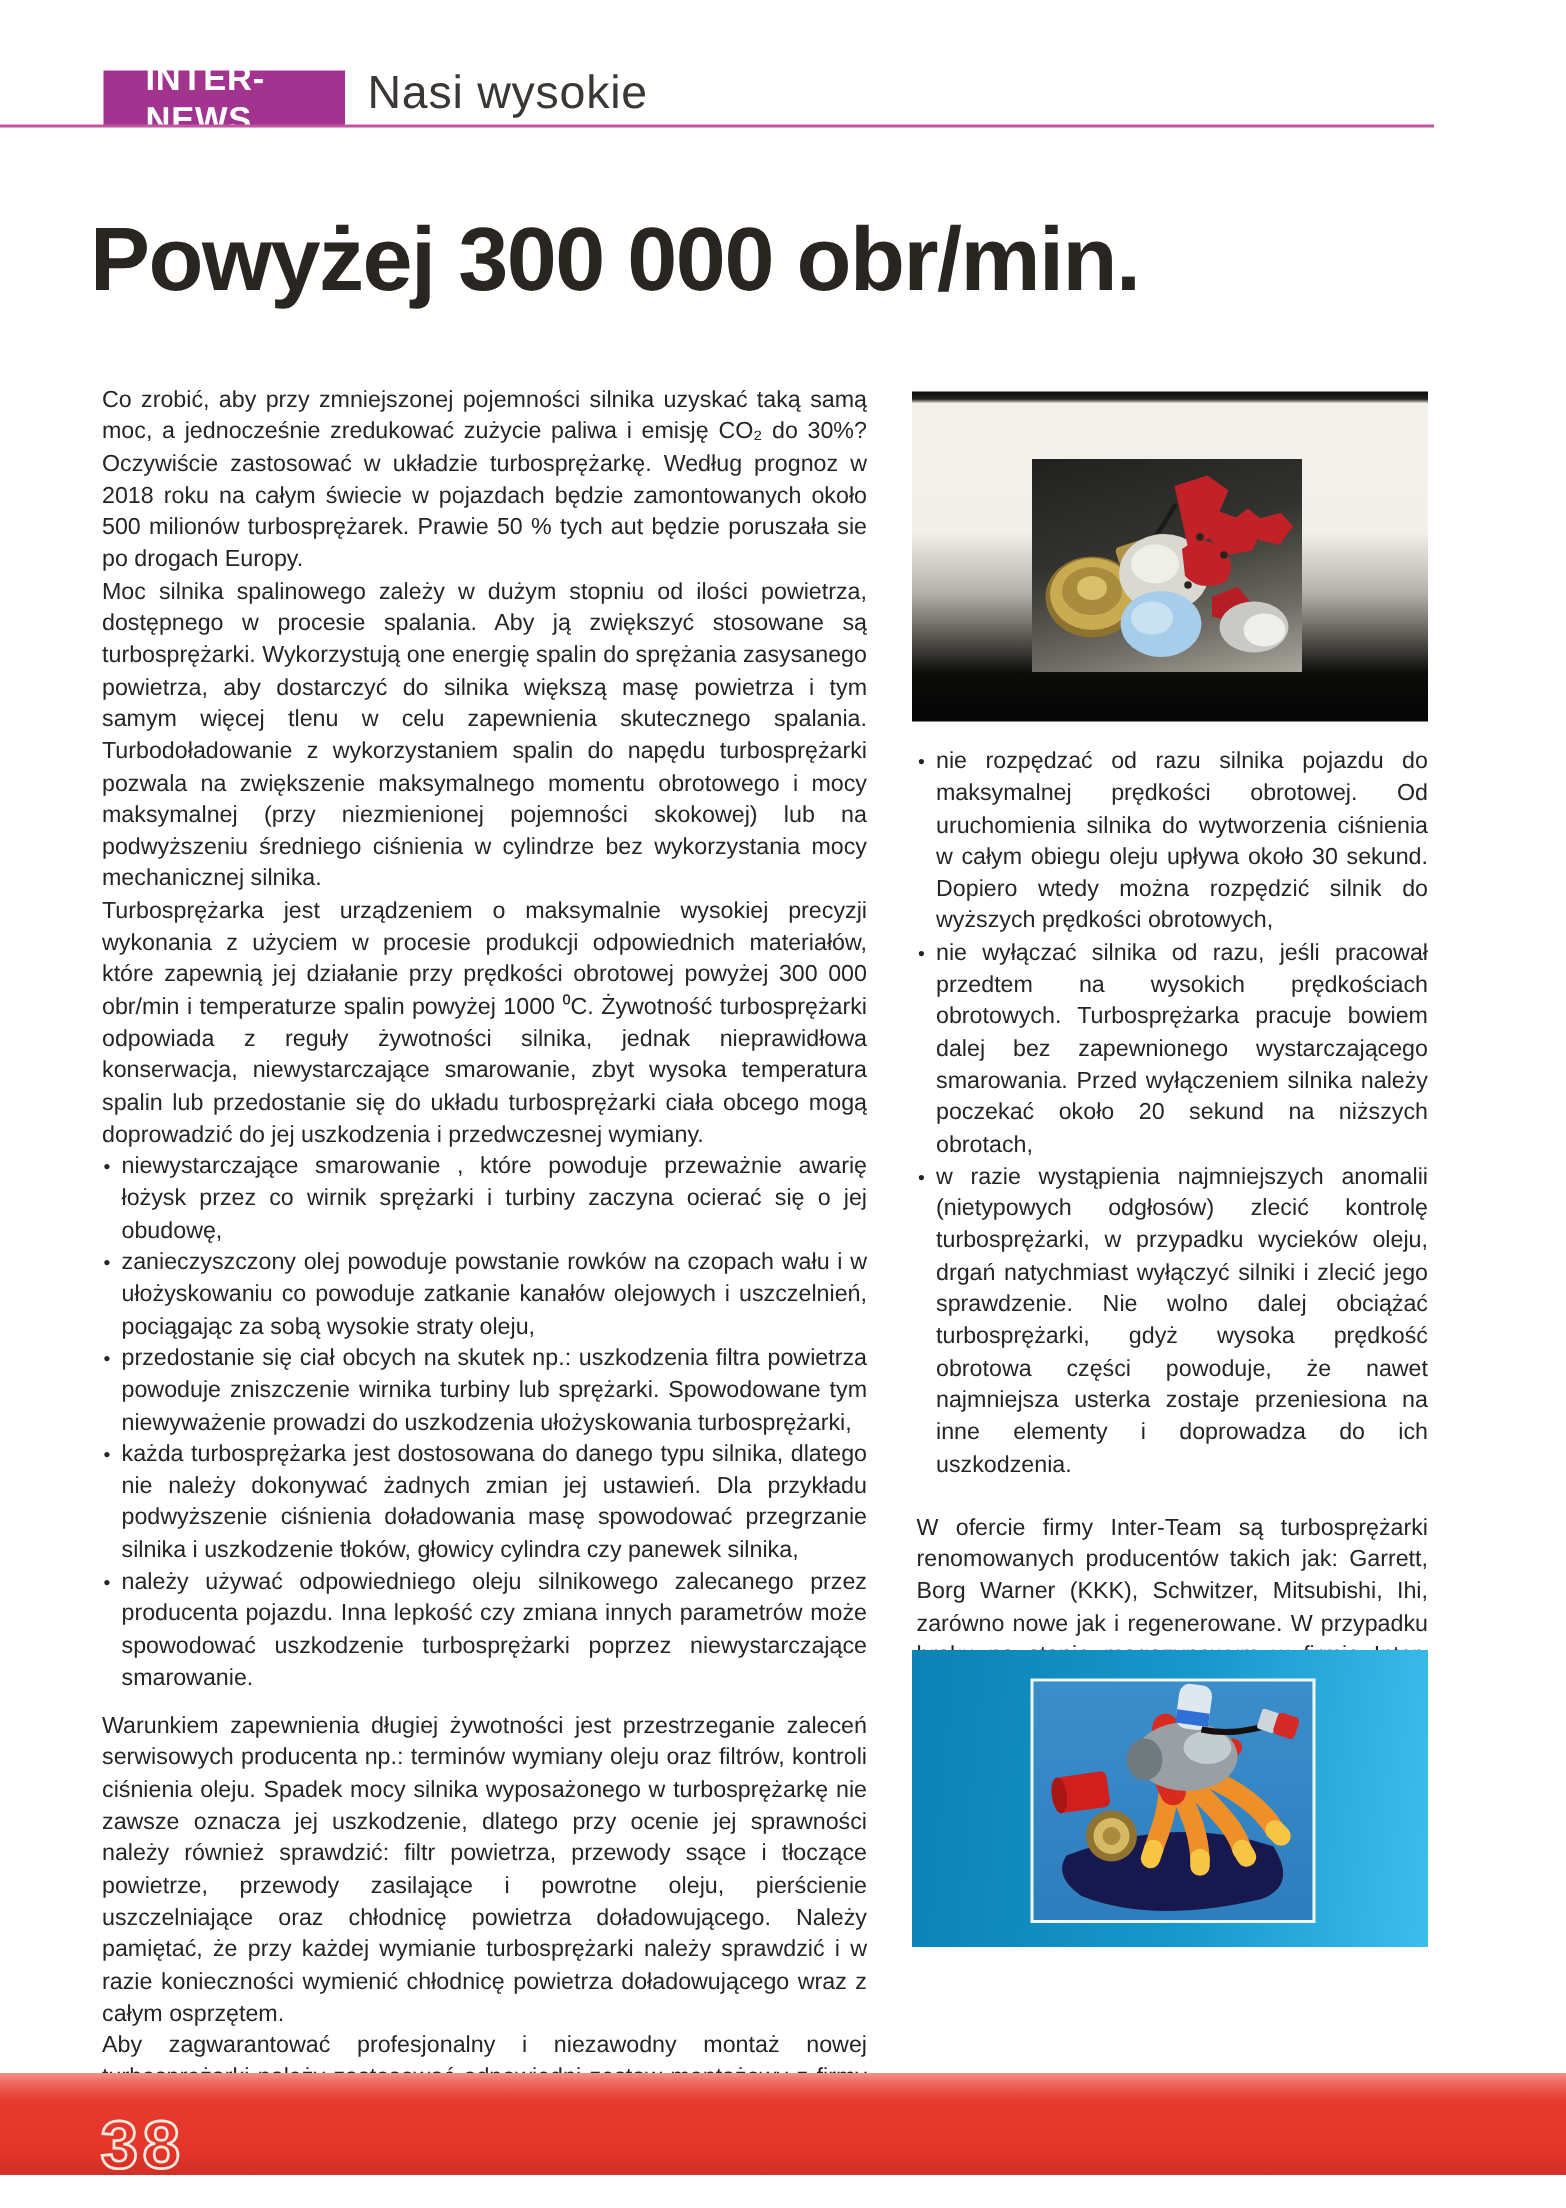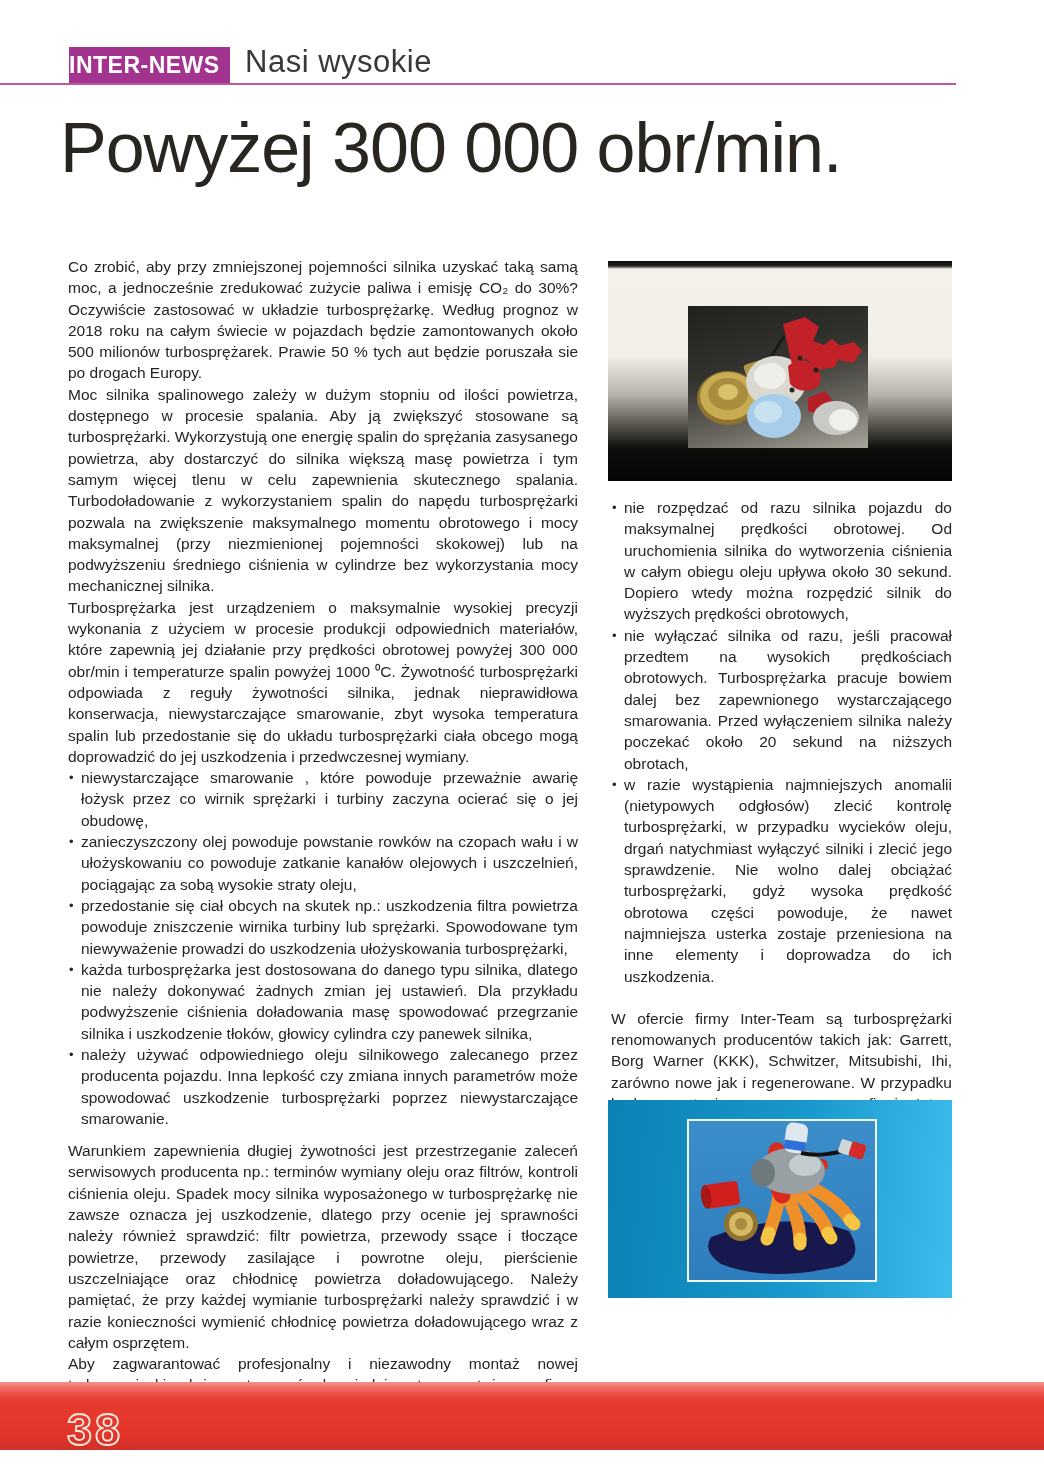--- a/index.html
+++ b/index.html
@@ -13,33 +13,33 @@
     overflow: hidden;
   }
 
   
   .badge {
     position: absolute; left: 69px; top: 47px;
     width: 161px; height: 37px;
     background: #a2348f;
     color: #ffffff;
     font-size: 23px; font-weight: bold; letter-spacing: 0.5px;
-    display: flex; align-items: center; justify-content: flex-start;
+    display: flex; align-items: center; justify-content: flex-start; padding-left: 28px;
   }
   .section-heading {
     position: absolute; left: 245px; top: 44px;
     font-size: 31px; color: #3b3735; letter-spacing: 0.5px;
   }
   .header-rule {
     position: absolute; left: 0; top: 83px;
     width: 956px; height: 2px; background: #c055a0;
   }
   .main-title {
-    position: absolute; left: 60px; top: 108px;
-    font-size: 70px; font-weight: 400; color: #292521;
+    position: absolute; left: 60px; top: 138px;
+    font-size: 60px; font-weight: 700; color: #292521;
     letter-spacing: -1px; white-space: nowrap;
   }
 
   
   .col {
     position: absolute;
     font-size: 15.5px; line-height: 21.3px; color: #262524;
     text-align: justify;
   }
   .col-left  { left: 68px;  top: 256px; width: 510px; }

